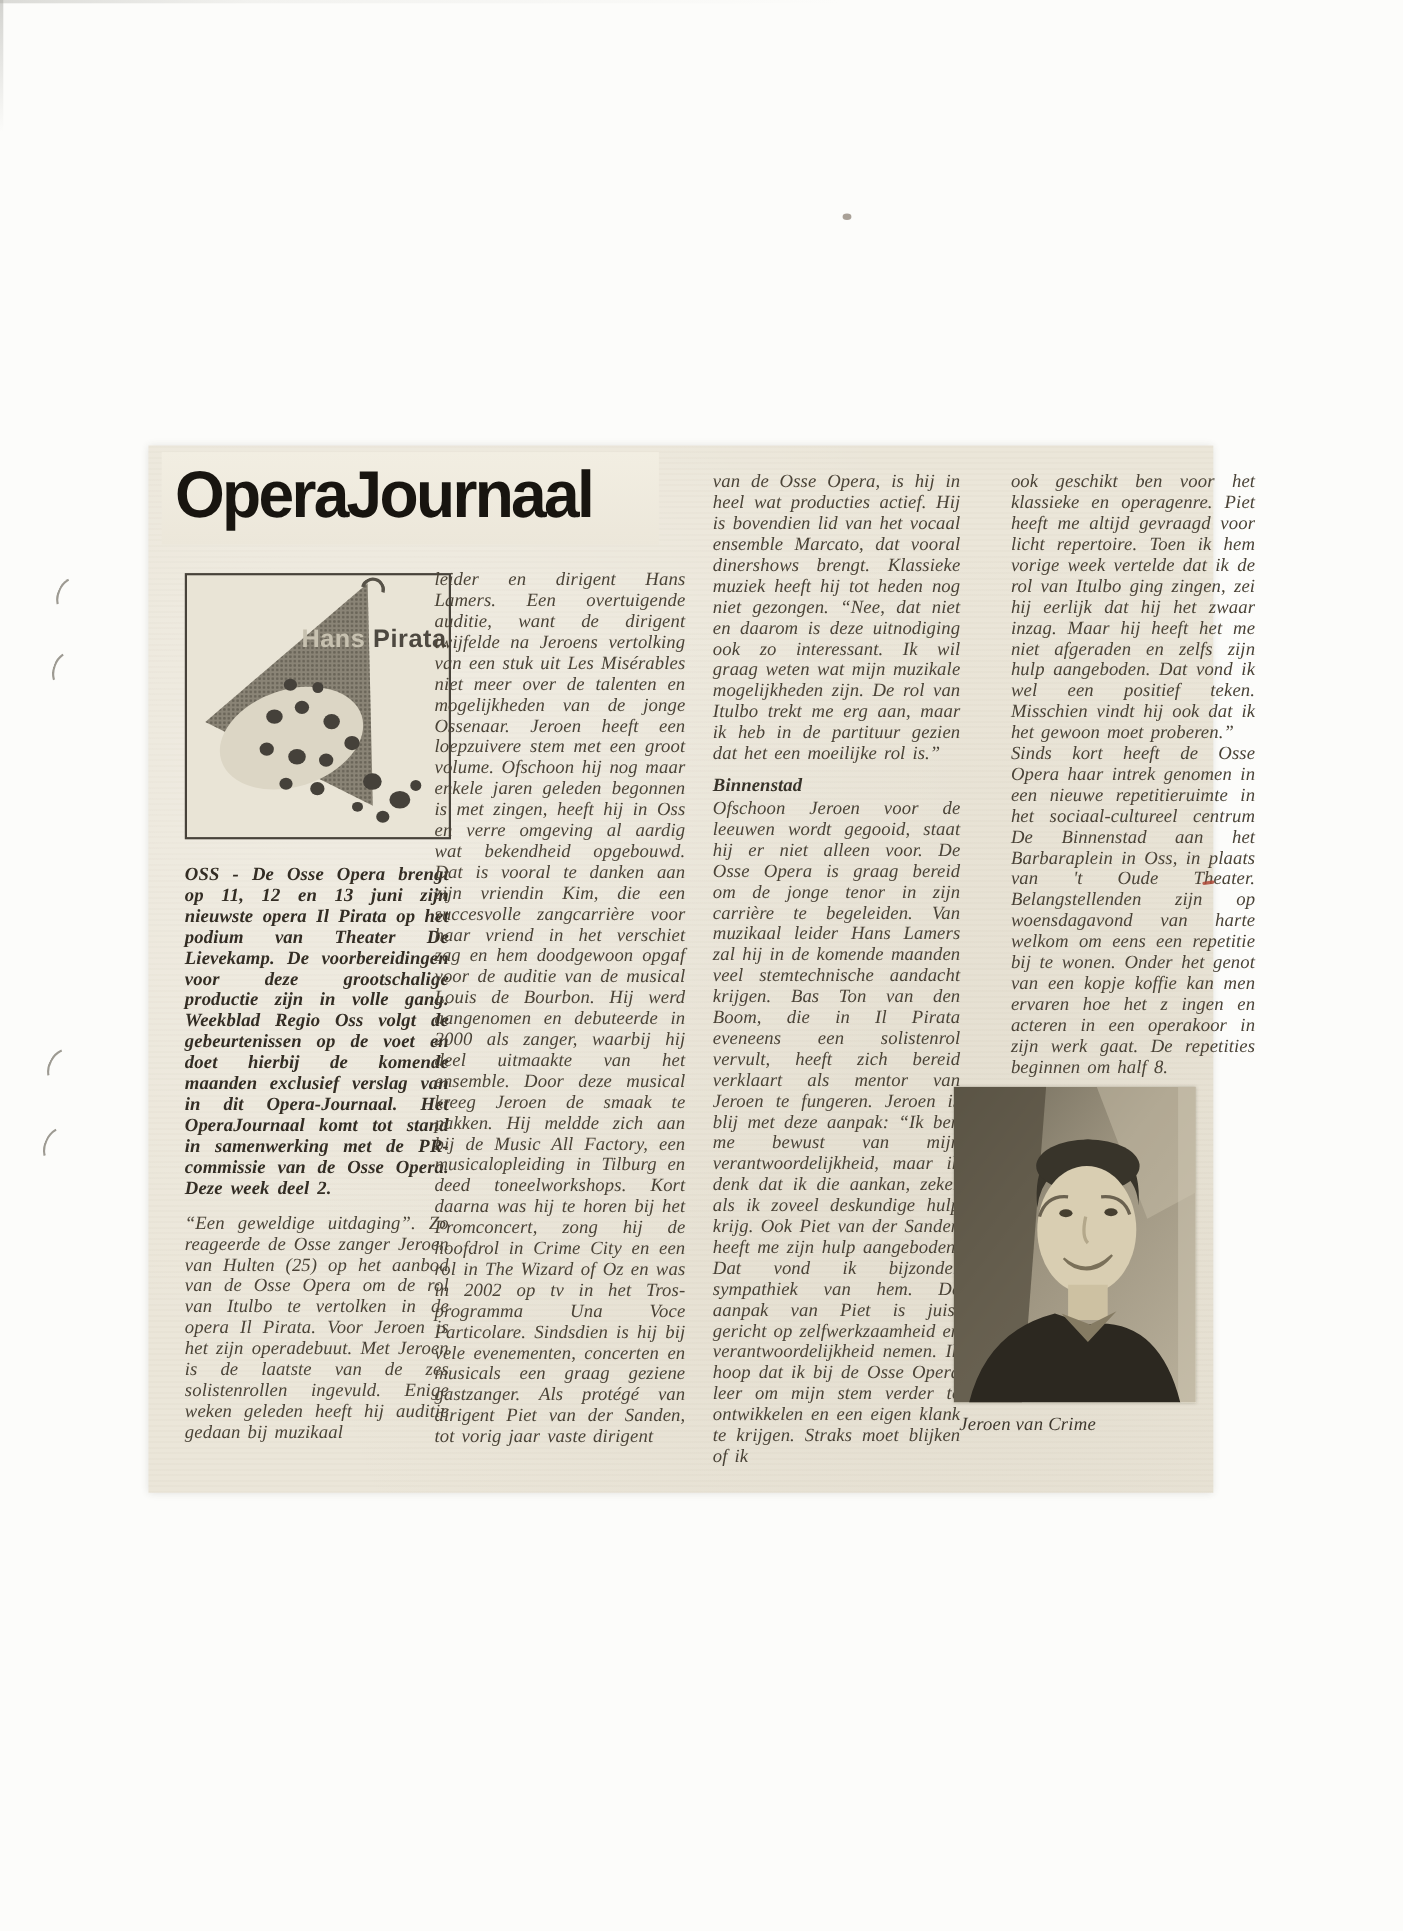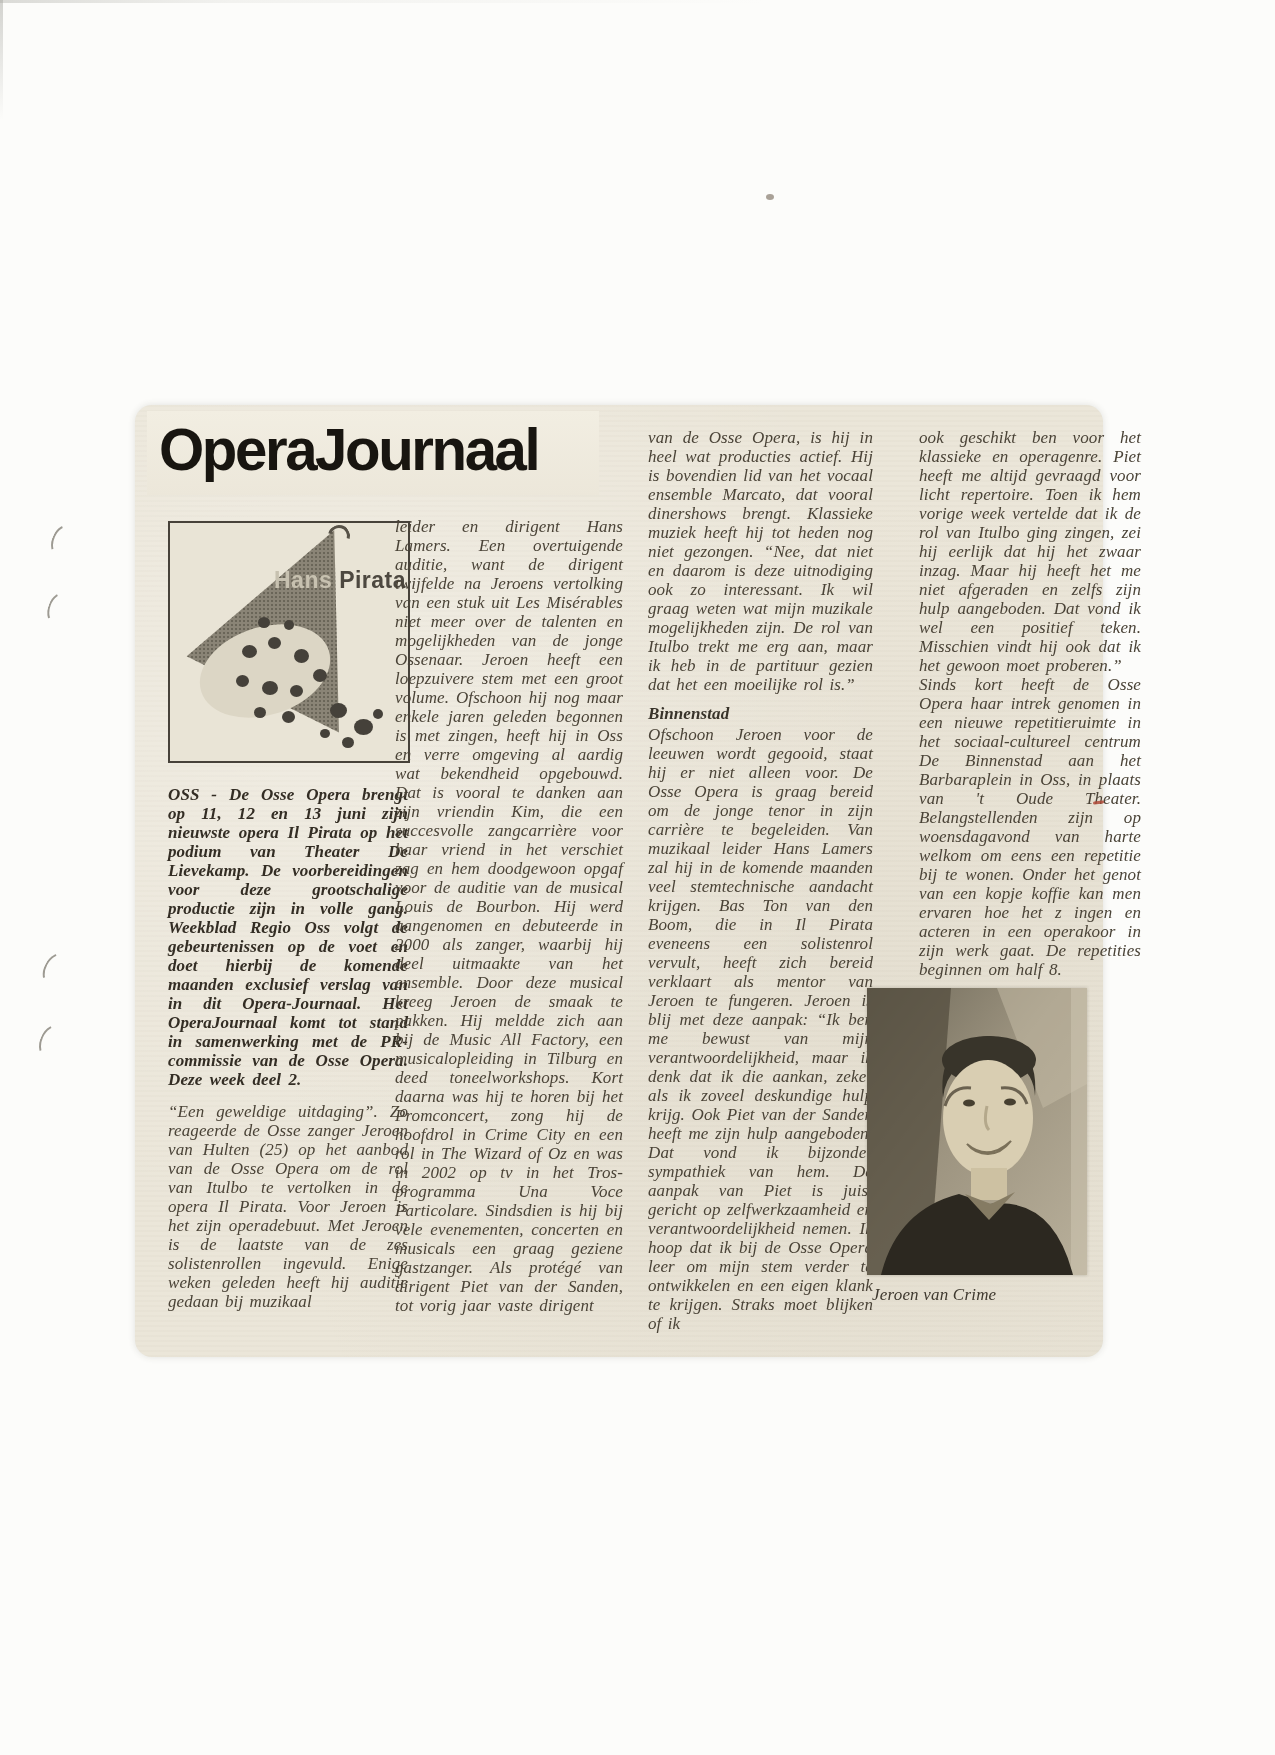--- a/index.html
+++ b/index.html
@@ -25,21 +25,20 @@
 
   
   .clipping{
     position:absolute;left:135px;top:405px;width:968px;height:952px;
     background:
       radial-gradient(circle at 20% 30%, rgba(255,255,255,.25), transparent 55%),
       radial-gradient(circle at 80% 75%, rgba(140,125,95,.08), transparent 60%),
       repeating-linear-gradient(0deg, rgba(120,108,84,.028) 0 2px, transparent 2px 5px),
       #ebe6d9;
     box-shadow:0 0 7px rgba(60,55,40,.14);
-    border-radius:17px;
   }
   .masthead-strip{position:absolute;left:12px;top:6px;width:452px;height:84px;
     background:linear-gradient(#f2eee2,#ece7da);}
   .headline{
     position:absolute;left:24px;top:14px;width:560px;
     font-family:"Liberation Sans","DejaVu Sans",sans-serif;
     font-weight:bold;font-size:60px;line-height:62px;letter-spacing:-2.5px;
     color:#181510;transform:scaleX(.97);transform-origin:left;
   }
 

